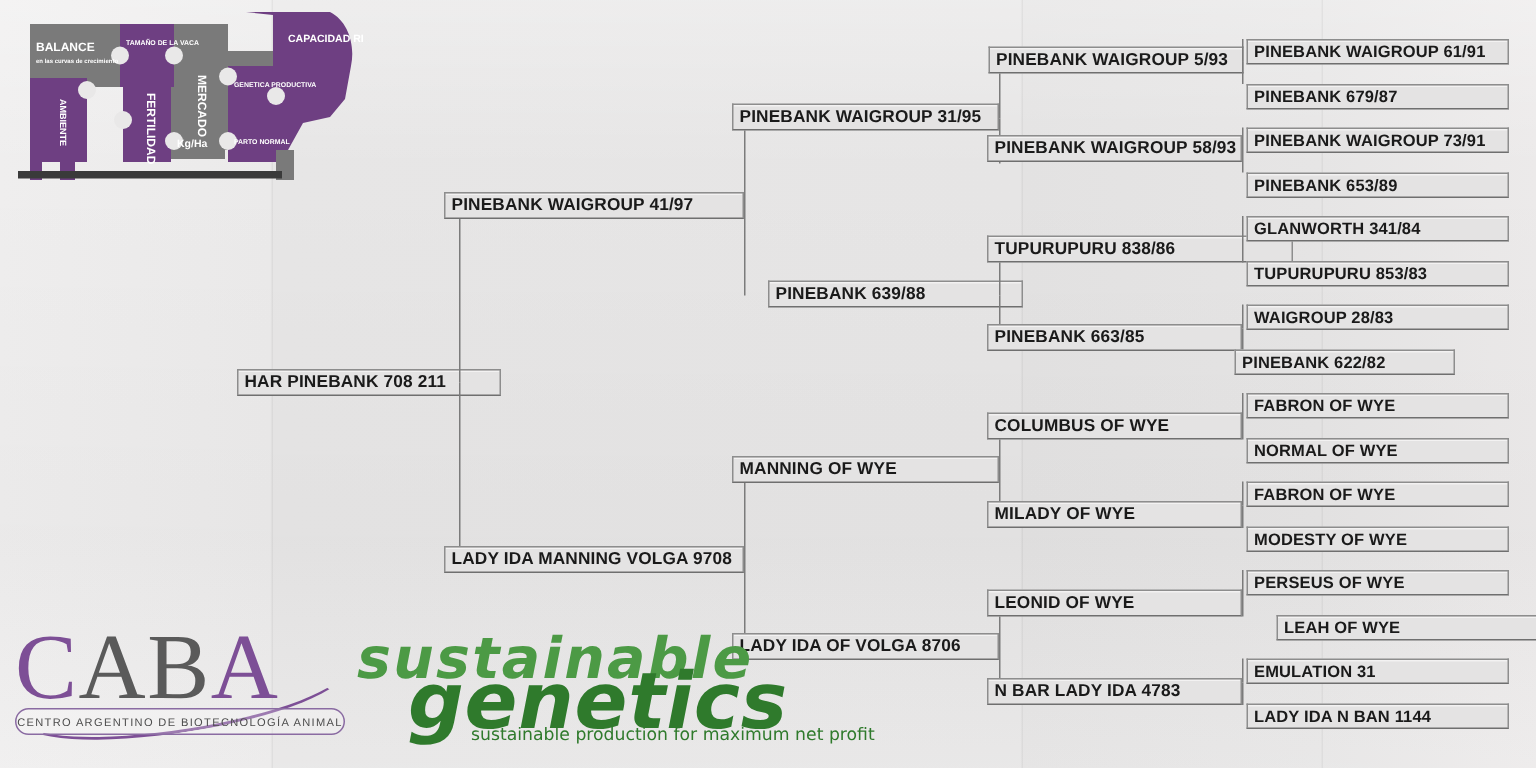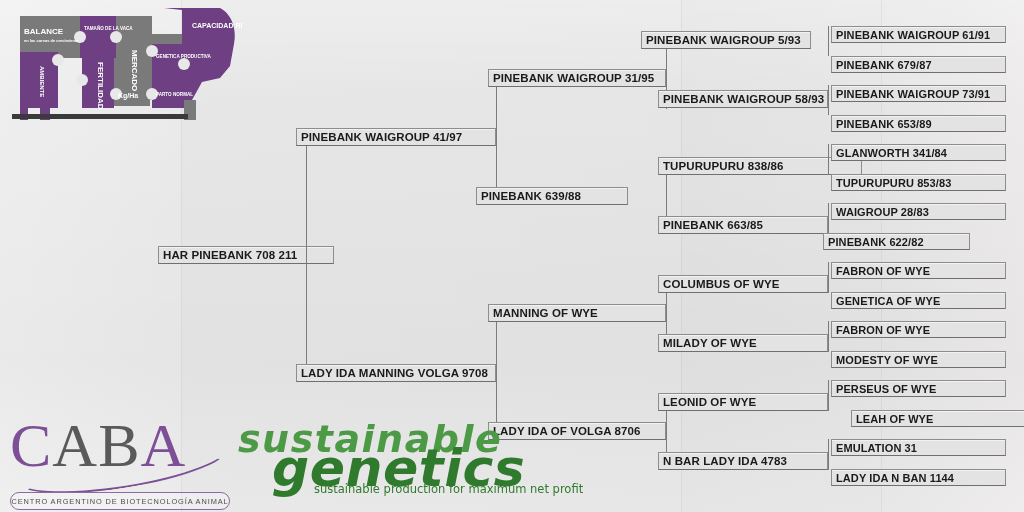--- a/index.html
+++ b/index.html
@@ -95,21 +95,21 @@
     width: 216px; height: 46px;
     border: 2px solid #7d4f96;
     border-top-color: transparent;
     border-left-color: transparent;
     border-right-color: transparent;
     border-radius: 50%;
     transform: rotate(-9deg);
   }
   #caba-logo .caba-sub {
     position: absolute;
-    left: 2px; top: 74px;
+    left: 2px; top: 54px;
     width: 218px;
     height: 16px;
     border: 1px solid #8a6ba2;
     border-radius: 9px;
     color: #4c4c4c;
     font-size: 7.4px;
     letter-spacing: 0.9px;
     display: flex;
     align-items: center;
     justify-content: center;
@@ -235,34 +235,34 @@
 
     <div class="node g2" style="left:296px; top:128px; width:200px;">PINEBANK WAIGROUP 41/97</div>
     <div class="node g2" style="left:296px; top:364px; width:200px;">LADY IDA MANNING VOLGA 9708</div>
 
     <div class="vline" style="left:496px; top:79px; height:59px;"></div>
     <div class="vline" style="left:496px; top:138px; height:59px;"></div>
     <div class="vline" style="left:496px; top:314px; height:60px;"></div>
     <div class="vline" style="left:496px; top:374px; height:59px;"></div>
 
     <div class="node g3" style="left:488px; top:69px; width:178px;">PINEBANK WAIGROUP 31/95</div>
-    <div class="node g3" style="left:476px; top:187px; width:152px;">PINEBANK 639/88</div>
+    <div class="node g3" style="left:512px; top:187px; width:170px;">PINEBANK 639/88</div>
     <div class="node g3" style="left:488px; top:304px; width:178px;">MANNING OF WYE</div>
     <div class="node g3" style="left:488px; top:422px; width:178px;">LADY IDA OF VOLGA 8706</div>
 
     <div class="vline" style="left:666px; top:41px; height:38px;"></div>
     <div class="vline" style="left:666px; top:79px; height:30px;"></div>
     <div class="vline" style="left:666px; top:167px; height:30px;"></div>
     <div class="vline" style="left:666px; top:197px; height:31px;"></div>
     <div class="vline" style="left:666px; top:285px; height:29px;"></div>
     <div class="vline" style="left:666px; top:314px; height:30px;"></div>
     <div class="vline" style="left:666px; top:403px; height:31px;"></div>
     <div class="vline" style="left:666px; top:434px; height:29px;"></div>
 
-    <div class="node g4" style="left:641px; top:31px; width:170px;">PINEBANK WAIGROUP 5/93</div>
+    <div class="node g4" style="left:659px; top:31px; width:170px;">PINEBANK WAIGROUP 5/93</div>
     <div class="node g4" style="left:658px; top:90px; width:170px;">PINEBANK WAIGROUP 58/93</div>
     <div class="node g4" style="left:658px; top:157px; width:204px;">TUPURUPURU 838/86</div>
     <div class="node g4" style="left:658px; top:216px; width:170px;">PINEBANK 663/85</div>
     <div class="node g4" style="left:658px; top:275px; width:170px;">COLUMBUS OF WYE</div>
     <div class="node g4" style="left:658px; top:393px; width:170px;">LEONID OF WYE</div>
     <div class="node g4" style="left:658px; top:334px; width:170px;">MILADY OF WYE</div>
     <div class="node g4" style="left:658px; top:452px; width:170px;">N BAR LADY IDA 4783</div>
 
     <div class="vline" style="left:828px; top:26px; height:15px;"></div>
     <div class="vline" style="left:828px; top:41px; height:15px;"></div>
@@ -283,21 +283,21 @@
 
     <div class="node g5" style="left:831px; top:26px; width:175px;">PINEBANK WAIGROUP 61/91</div>
     <div class="node g5" style="left:831px; top:56px; width:175px;">PINEBANK 679/87</div>
     <div class="node g5" style="left:831px; top:85px; width:175px;">PINEBANK WAIGROUP 73/91</div>
     <div class="node g5" style="left:831px; top:115px; width:175px;">PINEBANK 653/89</div>
     <div class="node g5" style="left:831px; top:144px; width:175px;">GLANWORTH 341/84</div>
     <div class="node g5" style="left:831px; top:174px; width:175px;">TUPURUPURU 853/83</div>
     <div class="node g5" style="left:831px; top:203px; width:175px;">WAIGROUP 28/83</div>
     <div class="node g5" style="left:823px; top:233px; width:147px;">PINEBANK 622/82</div>
     <div class="node g5" style="left:831px; top:262px; width:175px;">FABRON OF WYE</div>
-    <div class="node g5" style="left:831px; top:292px; width:175px;">GENETICA OF WYE</div>
+    <div class="node g5" style="left:831px; top:292px; width:175px;">NORMAL OF WYE</div>
     <div class="node g5" style="left:831px; top:321px; width:175px;">FABRON OF WYE</div>
     <div class="node g5" style="left:831px; top:351px; width:175px;">MODESTY OF WYE</div>
     <div class="node g5" style="left:831px; top:380px; width:175px;">PERSEUS OF WYE</div>
     <div class="node g5" style="left:831px; top:410px; width:204px;margin-left:20px;">LEAH OF WYE</div>
     <div class="node g5" style="left:831px; top:439px; width:175px;">EMULATION 31</div>
     <div class="node g5" style="left:831px; top:469px; width:175px;">LADY IDA N BAN 1144</div>
 
   </div>
 
   <div id="caba-logo">

